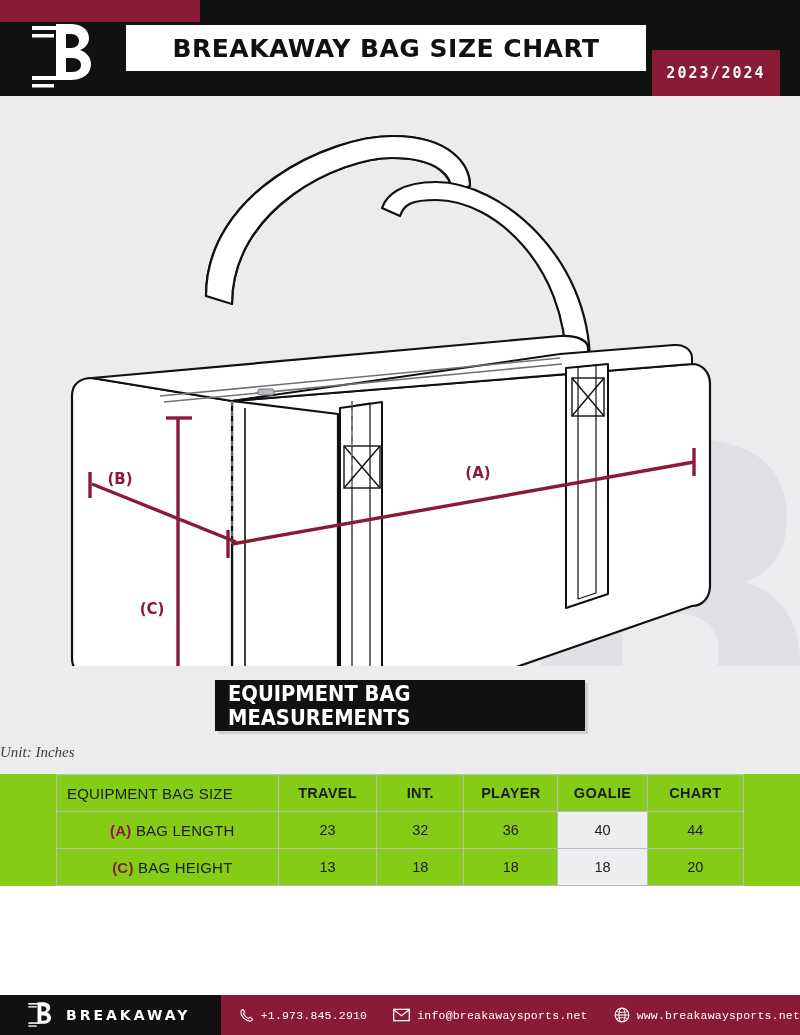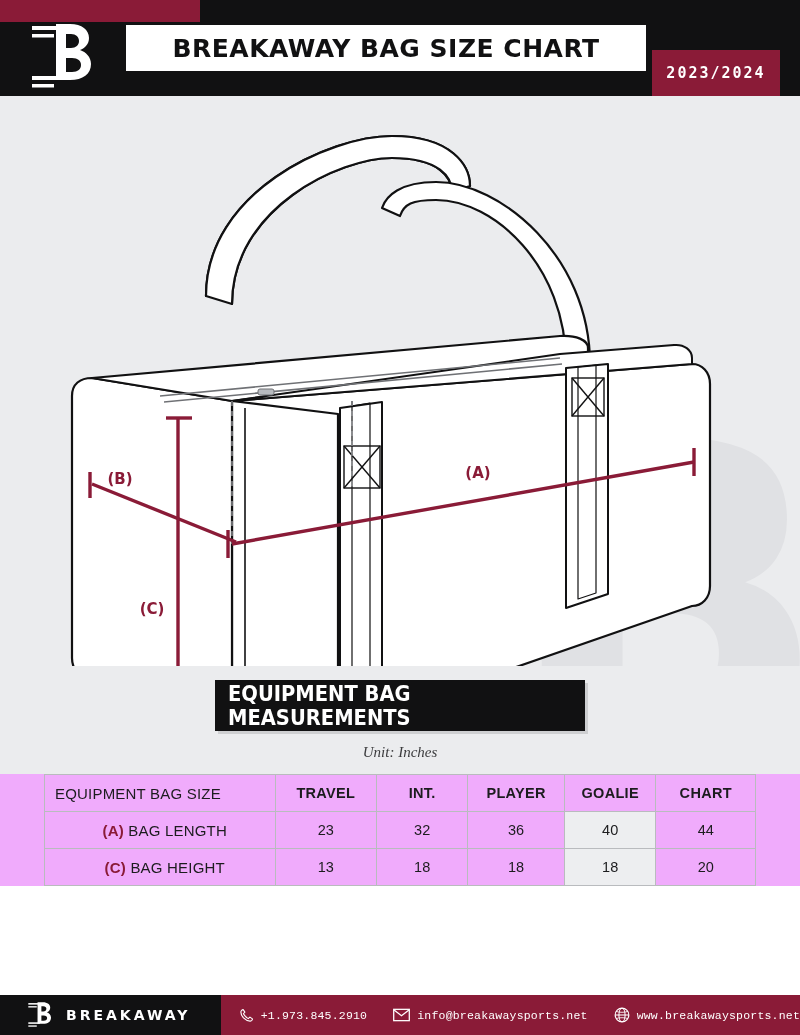--- a/index.html
+++ b/index.html
@@ -88,30 +88,30 @@
   }
   .measure-title span {
     font-family: "DejaVu Sans", sans-serif;
     font-weight: bold;
     font-size: 21px;
     letter-spacing: 0px;
     color: #fff;
     transform: scaleX(0.93);
   }
   .unit-line {
-    text-align: center;
+    text-align: left;
     margin-top: 13px;
     font-family: "Liberation Serif", serif;
     font-style: italic;
     font-size: 15px;
     color: #3c3c3e;
   }
 
   
-  .table-wrap { background:#f0abfc; padding: 0 44px; }
+  .table-wrap { background:#84cc16; padding: 0 56px; }
   table { width: 100%; border-collapse: collapse; }
   th, td {
     border: 1px solid #b9bbbe;
     font-size: 14.5px;
     color: #1c1c1e;
     text-align: center;
     height: 37px;
   }
   thead th { font-weight: bold; letter-spacing: 0.3px; }
   thead th.rowhead {

